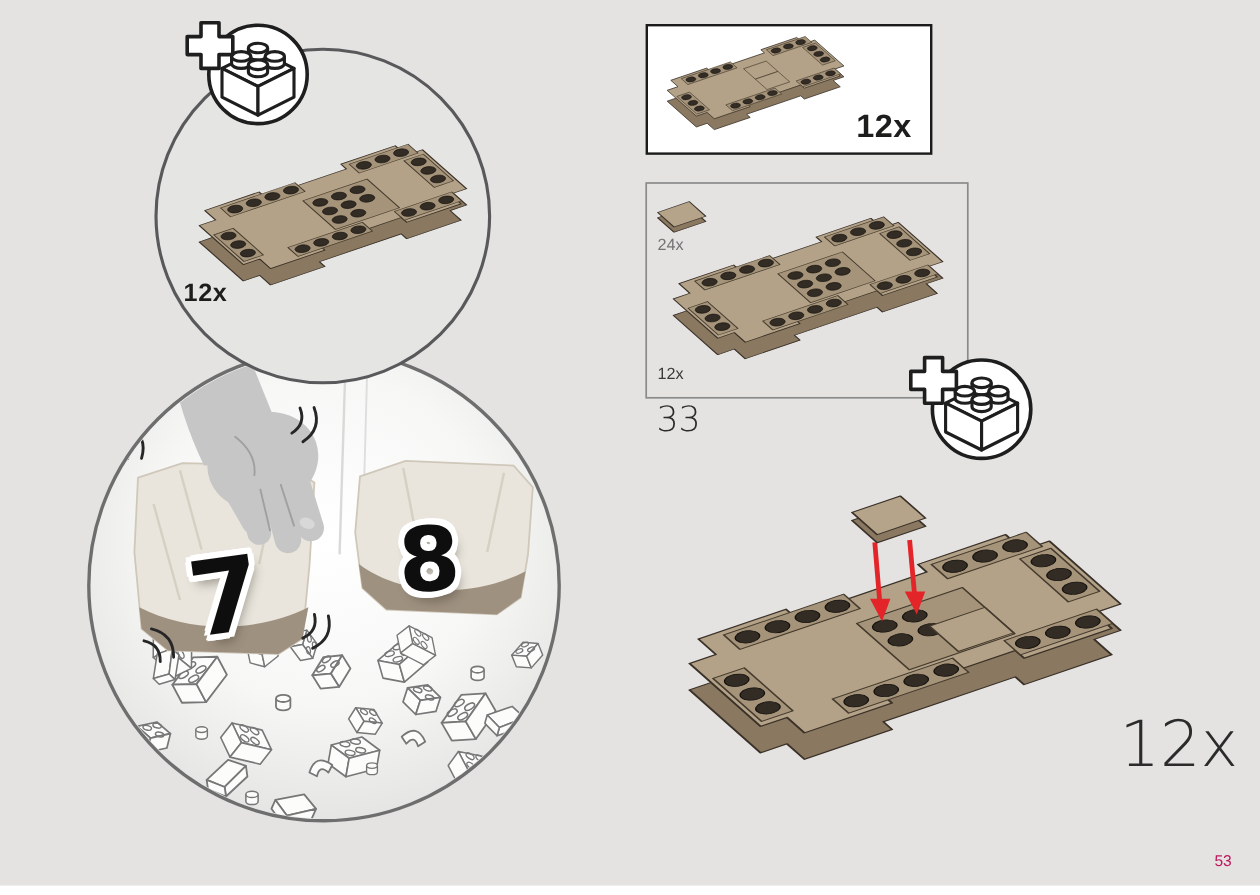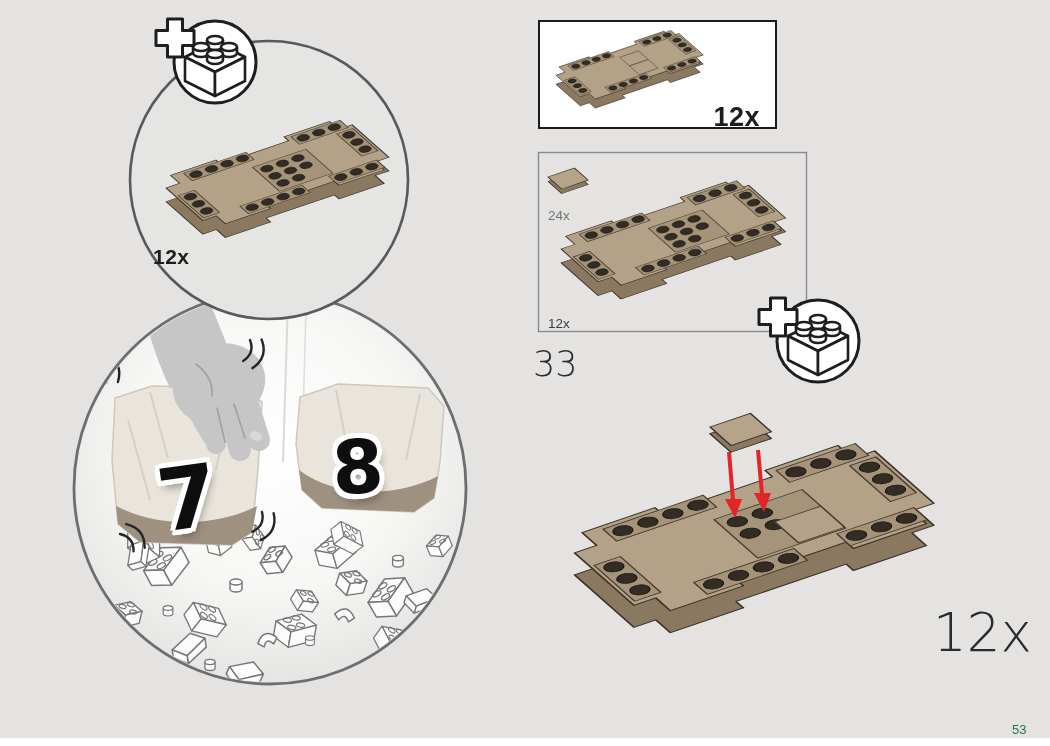--- a/index.html
+++ b/index.html
@@ -4,30 +4,30 @@
 <style>
   html,body{margin:0;padding:0;background:#cfcfcf;}
   .page{
     position:relative;
     width:1050px;height:746px;
     background:#e4e3e2;
     overflow:hidden;
     font-family:"Liberation Sans",sans-serif;
   }
   .scene{position:absolute;left:0;top:0;width:1050px;height:746px;}
-  .lbl{position:absolute;color:#1d1d1b;line-height:1;white-space:nowrap;margin-top:12px;}
+  .lbl{position:absolute;color:#1d1d1b;line-height:1;white-space:nowrap;}
   .lbl-bold{font-weight:700;}
   .lbl-thin{font-family:"DejaVu Sans",sans-serif;font-weight:300;color:#2b2b2b;}
   #lbl-bubble-qty{left:153px;top:234px;font-size:21px;letter-spacing:.5px;}
   #lbl-box-qty{left:700px;top:92px;width:60px;text-align:right;font-size:27px;letter-spacing:.5px;}
   #lbl-tile-qty{left:548px;top:197px;font-size:13.5px;color:#737373;}
   #lbl-plate-qty{left:548px;top:305px;font-size:13.5px;color:#3a3a3a;}
-  #lbl-step-num{left:533px;top:335px;font-size:35px;}
+  #lbl-step-num{left:547px;top:335px;font-size:29px;}
   #lbl-assembly-qty{left:933px;top:594px;font-size:53px;}
-  #lbl-page-num{left:1012px;top:711px;font-size:13px;color:#15803d;}
+  #lbl-page-num{left:1012px;top:711px;font-size:13px;color:#be185d;}
   .bag-num{
     position:absolute;color:#0e0e0e;font-weight:700;
     font-family:"DejaVu Sans",sans-serif;
     text-shadow:
       -4px -4px 0 #fff, 4px -4px 0 #fff, -4px 4px 0 #fff, 4px 4px 0 #fff,
       -5px 0 0 #fff, 5px 0 0 #fff, 0 -5px 0 #fff, 0 5px 0 #fff,
       -3px 5px 0 #fff, 3px -5px 0 #fff,
       3px 8px 9px rgba(60,55,45,.45);
   }
   #num-bag7{left:158px;top:448px;font-size:86px;transform:rotate(-8deg);}

